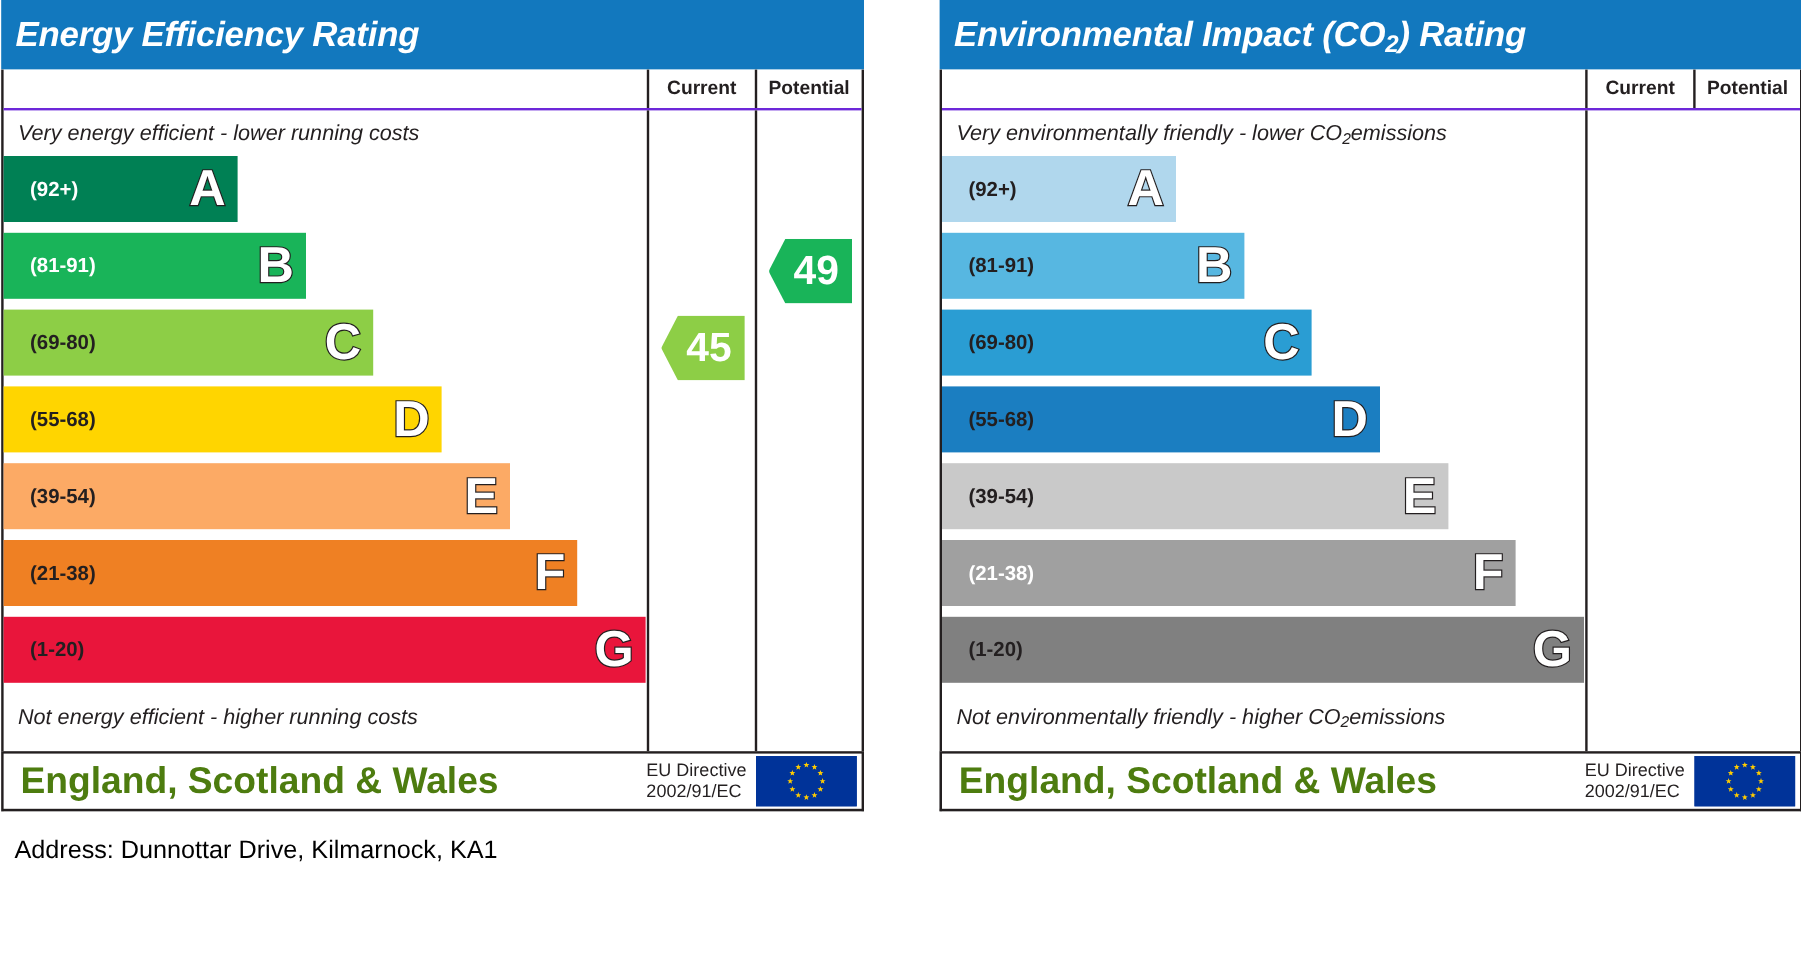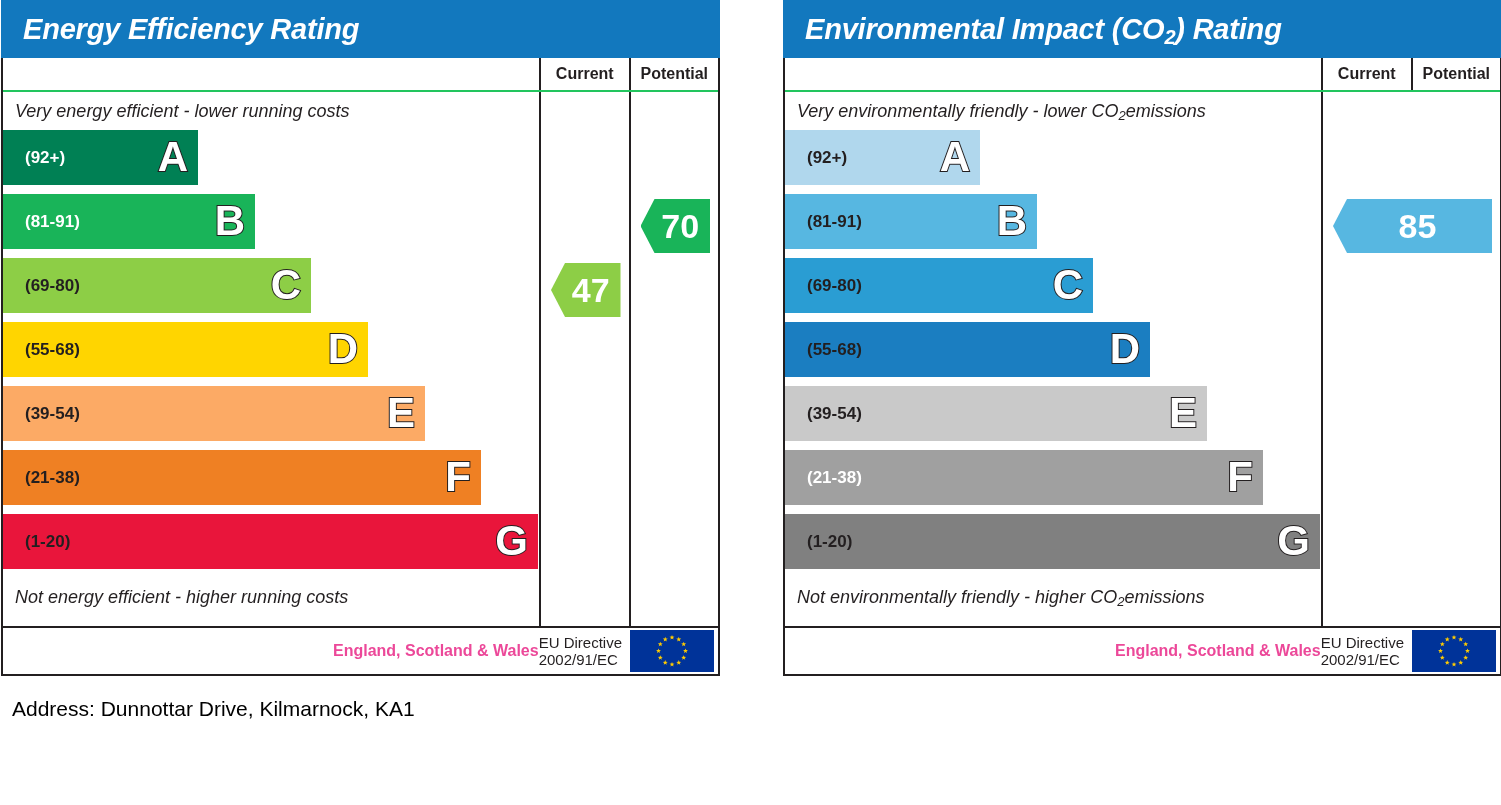--- a/index.html
+++ b/index.html
@@ -13,21 +13,21 @@
 
   
   .panel{position:absolute;top:0;width:719px;height:676px;}
   .panel.left{left:1px;}
   .panel.right{left:783px;}
 
   .title-bar{
     height:58px;
     background:#1278be;
     display:flex;align-items:center;
-    padding-left:22px;
+    padding-left:12px;
     box-sizing:border-box;
   }
   .title-bar .title{
     color:#ffffff;
     font-size:29px;
     font-weight:bold;
     font-style:italic;
     letter-spacing:-0.2px;
     white-space:nowrap;
   }
@@ -38,21 +38,21 @@
     border-top:none;
     height:618px;
     box-sizing:border-box;
     position:relative;
     background:#fff;
   }
 
   
   .head-row{
     display:flex;height:34px;
-    border-bottom:2px solid #22c55e;
+    border-bottom:2px solid #6d28d9;
     box-sizing:border-box;
   }
   .head-blank{flex:0 0 538px;border-right:2px solid #231f20;box-sizing:border-box;}
   .head-cell{
     flex:1;
     display:flex;align-items:center;justify-content:center;
     font-size:16px;font-weight:bold;color:#231f20;
     box-sizing:border-box;
   }
   .head-cell.cur{border-right:2px solid #231f20;}
@@ -105,22 +105,22 @@
   
   .foot{
     position:absolute;left:-2px;right:-2px;bottom:-2px;
     height:50px;
     border:2px solid #231f20;
     background:#fff;
     display:flex;align-items:center;
     box-sizing:border-box;
   }
   .foot .region{
-    font-size:16px;font-weight:bold;color:#ec4899;
-    margin-left:14px;flex:1;white-space:nowrap;text-align:right;
+    font-size:31px;font-weight:bold;color:#4d7c0f;
+    margin-left:14px;flex:1;white-space:nowrap;
   }
   .foot .eu-text{
     font-size:15px;color:#231f20;line-height:1.15;
     text-align:left;margin-right:8px;
   }
   .eu-flag{
     width:84px;height:42px;background:#039;
     margin-right:4px;position:relative;
   }
   .eu-flag svg{display:block;}
@@ -189,24 +189,24 @@
                 <span class="letter">F</span>
               </div>
               <div class="bar" style="top: 384px; width: 535px; background: rgb(233, 21, 59);">
                 <span class="range" style="color: rgb(35, 31, 32);">(1-20)</span>
                 <span class="letter">G</span>
               </div>
             </div>
           <div class="caption bottom">Not energy efficient - higher running costs</div>
         </div>
         <div class="val-col cur" id="energy-current-col">
-            <div class="arrow" style="top: 171px; left: 10px; right: 8px; background: rgb(141, 206, 70);">47</div>
+            <div class="arrow" style="top: 171px; left: 10px; right: 8px; background: rgb(141, 206, 70);">45</div>
           </div>
         <div class="val-col" id="energy-potential-col">
-            <div class="arrow" style="top: 107px; left: 10px; right: 8px; background: rgb(25, 180, 89);">70</div>
+            <div class="arrow" style="top: 107px; left: 10px; right: 8px; background: rgb(25, 180, 89);">49</div>
           </div>
       </div>
 
       <div class="foot">
         <span class="region">England, Scotland &amp; Wales</span>
         <span class="eu-text">
           <span>EU Directive</span><br>
           <span>2002/91/EC</span>
         </span>
         <span class="eu-flag">
@@ -273,23 +273,20 @@
                 <span class="range" style="color: rgb(255, 255, 255);">(21-38)</span>
                 <span class="letter">F</span>
               </div>
               <div class="bar" style="top: 384px; width: 535px; background: rgb(128, 128, 128);">
                 <span class="range" style="color: rgb(35, 31, 32);">(1-20)</span>
                 <span class="letter">G</span>
               </div>
             </div>
           <div class="caption bottom">Not environmentally friendly - higher CO<sub>2</sub> emissions</div>
         </div>
-        <div class="val-col" id="env-potential-col">
-            <div class="arrow" style="top: 107px; left: 10px; right: 8px; background: rgb(87, 183, 225);">85</div>
-          </div>
       </div>
 
       <div class="foot">
         <span class="region">England, Scotland &amp; Wales</span>
         <span class="eu-text">
           <span>EU Directive</span><br>
           <span>2002/91/EC</span>
         </span>
         <span class="eu-flag">
           <svg width="84" height="42" viewBox="0 0 84 42" aria-hidden="true">

